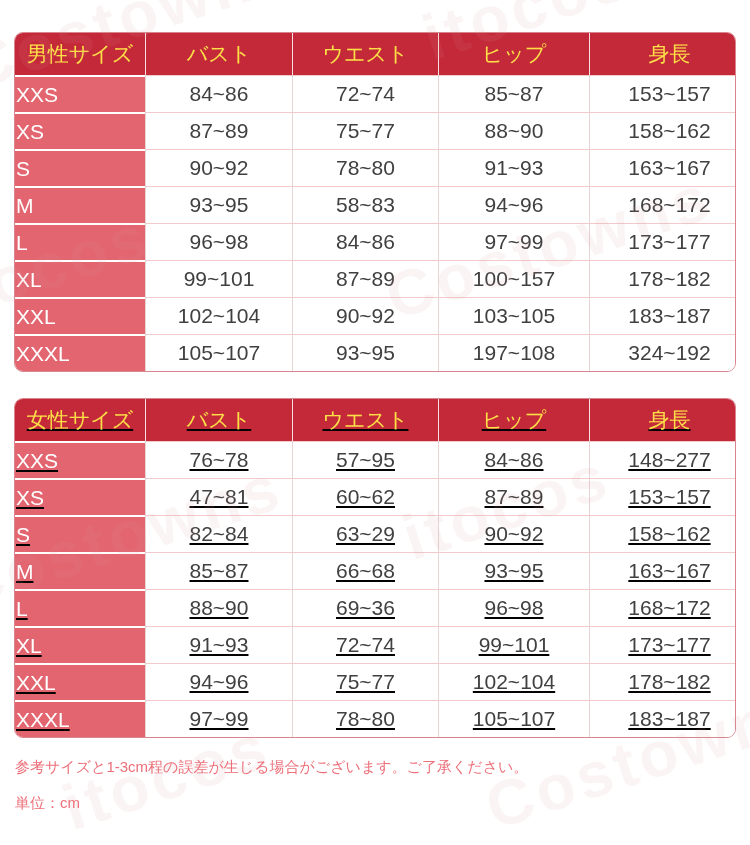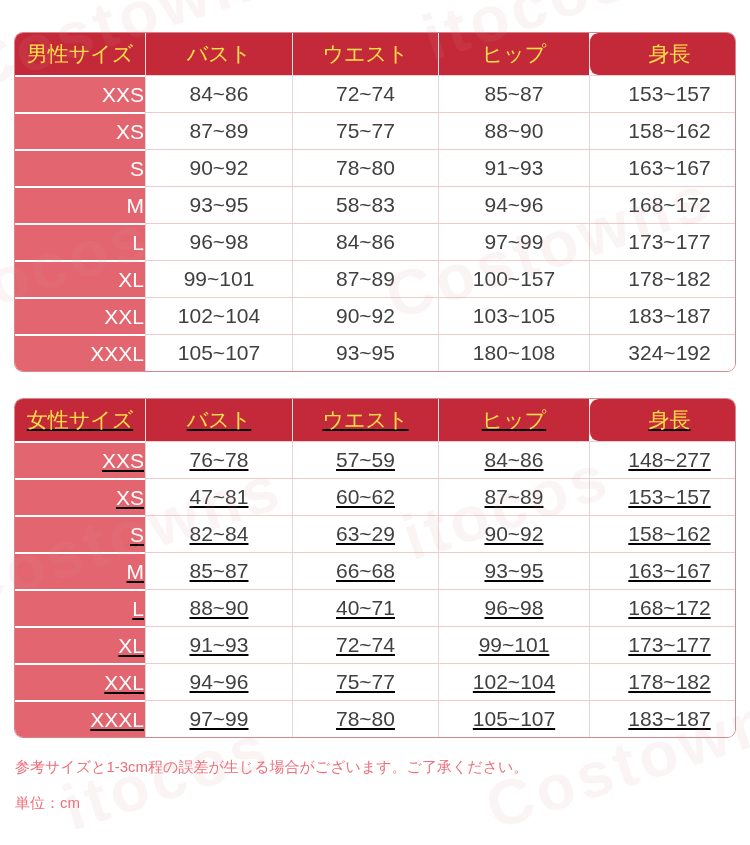--- a/index.html
+++ b/index.html
@@ -54,42 +54,42 @@
   table.size-table {
     width: 100%;
     border-collapse: separate;
     border-spacing: 0;
     table-layout: fixed;
   }
   table.size-table thead th:nth-child(1) { width: 128px; }
   table.size-table thead th:nth-child(2) { width: 144px; }
   table.size-table thead th:nth-child(3) { width: 143px; }
   table.size-table thead th:nth-child(4) { width: 148px; }
-  table.size-table thead th:nth-child(5) { width: 157px; border-radius: 9px; }
+  table.size-table thead th:nth-child(5) { width: 157px; }
 
   table.size-table thead tr { height: 42px; }
   table.size-table tbody tr { height: 37px; }
 
   table.size-table thead th {
     background: var(--header_bg, #c4293a);
     color: #fde047;
     font-size: 21px;
     font-weight: normal;
     text-align: center;
     vertical-align: middle;
     border-left: 1px solid rgba(255,255,255,0.85);
   }
   table.size-table thead th:first-child { border-left: none; }
 
   table.size-table tbody th {
     background: var(--size_cell_bg, #e26570);
     color: #ffffff;
     font-size: 21px;
     font-weight: normal;
-    text-align: right;
+    text-align: left;
     vertical-align: middle;
     border-top: 2px solid #ffffff;
   }
 
   table.size-table tbody td {
     background: #ffffff;
     color: var(--cell_text, #404040);
     font-size: 21px;
     text-align: center;
     vertical-align: middle;
@@ -183,21 +183,21 @@
           <th>XXL</th>
           <td>102~104</td>
           <td>90~92</td>
           <td>103~105</td>
           <td>183~187</td>
         </tr>
         <tr>
           <th>XXXL</th>
           <td>105~107</td>
           <td>93~95</td>
-          <td>180~108</td>
+          <td>197~108</td>
           <td>324~192</td>
         </tr>
       </tbody>
     </table>
 </div>
 
 <div class="table-wrap" id="table-wrap-women">
   <table class="size-table">
       <thead>
         <tr>
@@ -205,21 +205,21 @@
           <th>バスト</th>
           <th>ウエスト</th>
           <th>ヒップ</th>
           <th>身長</th>
         </tr>
       </thead>
       <tbody>
         <tr>
           <th>XXS</th>
           <td>76~78</td>
-          <td>57~59</td>
+          <td>57~95</td>
           <td>84~86</td>
           <td>148~277</td>
         </tr>
         <tr>
           <th>XS</th>
           <td>47~81</td>
           <td>60~62</td>
           <td>87~89</td>
           <td>153~157</td>
         </tr>
@@ -233,21 +233,21 @@
         <tr>
           <th>M</th>
           <td>85~87</td>
           <td>66~68</td>
           <td>93~95</td>
           <td>163~167</td>
         </tr>
         <tr>
           <th>L</th>
           <td>88~90</td>
-          <td>40~71</td>
+          <td>69~36</td>
           <td>96~98</td>
           <td>168~172</td>
         </tr>
         <tr>
           <th>XL</th>
           <td>91~93</td>
           <td>72~74</td>
           <td>99~101</td>
           <td>173~177</td>
         </tr>

